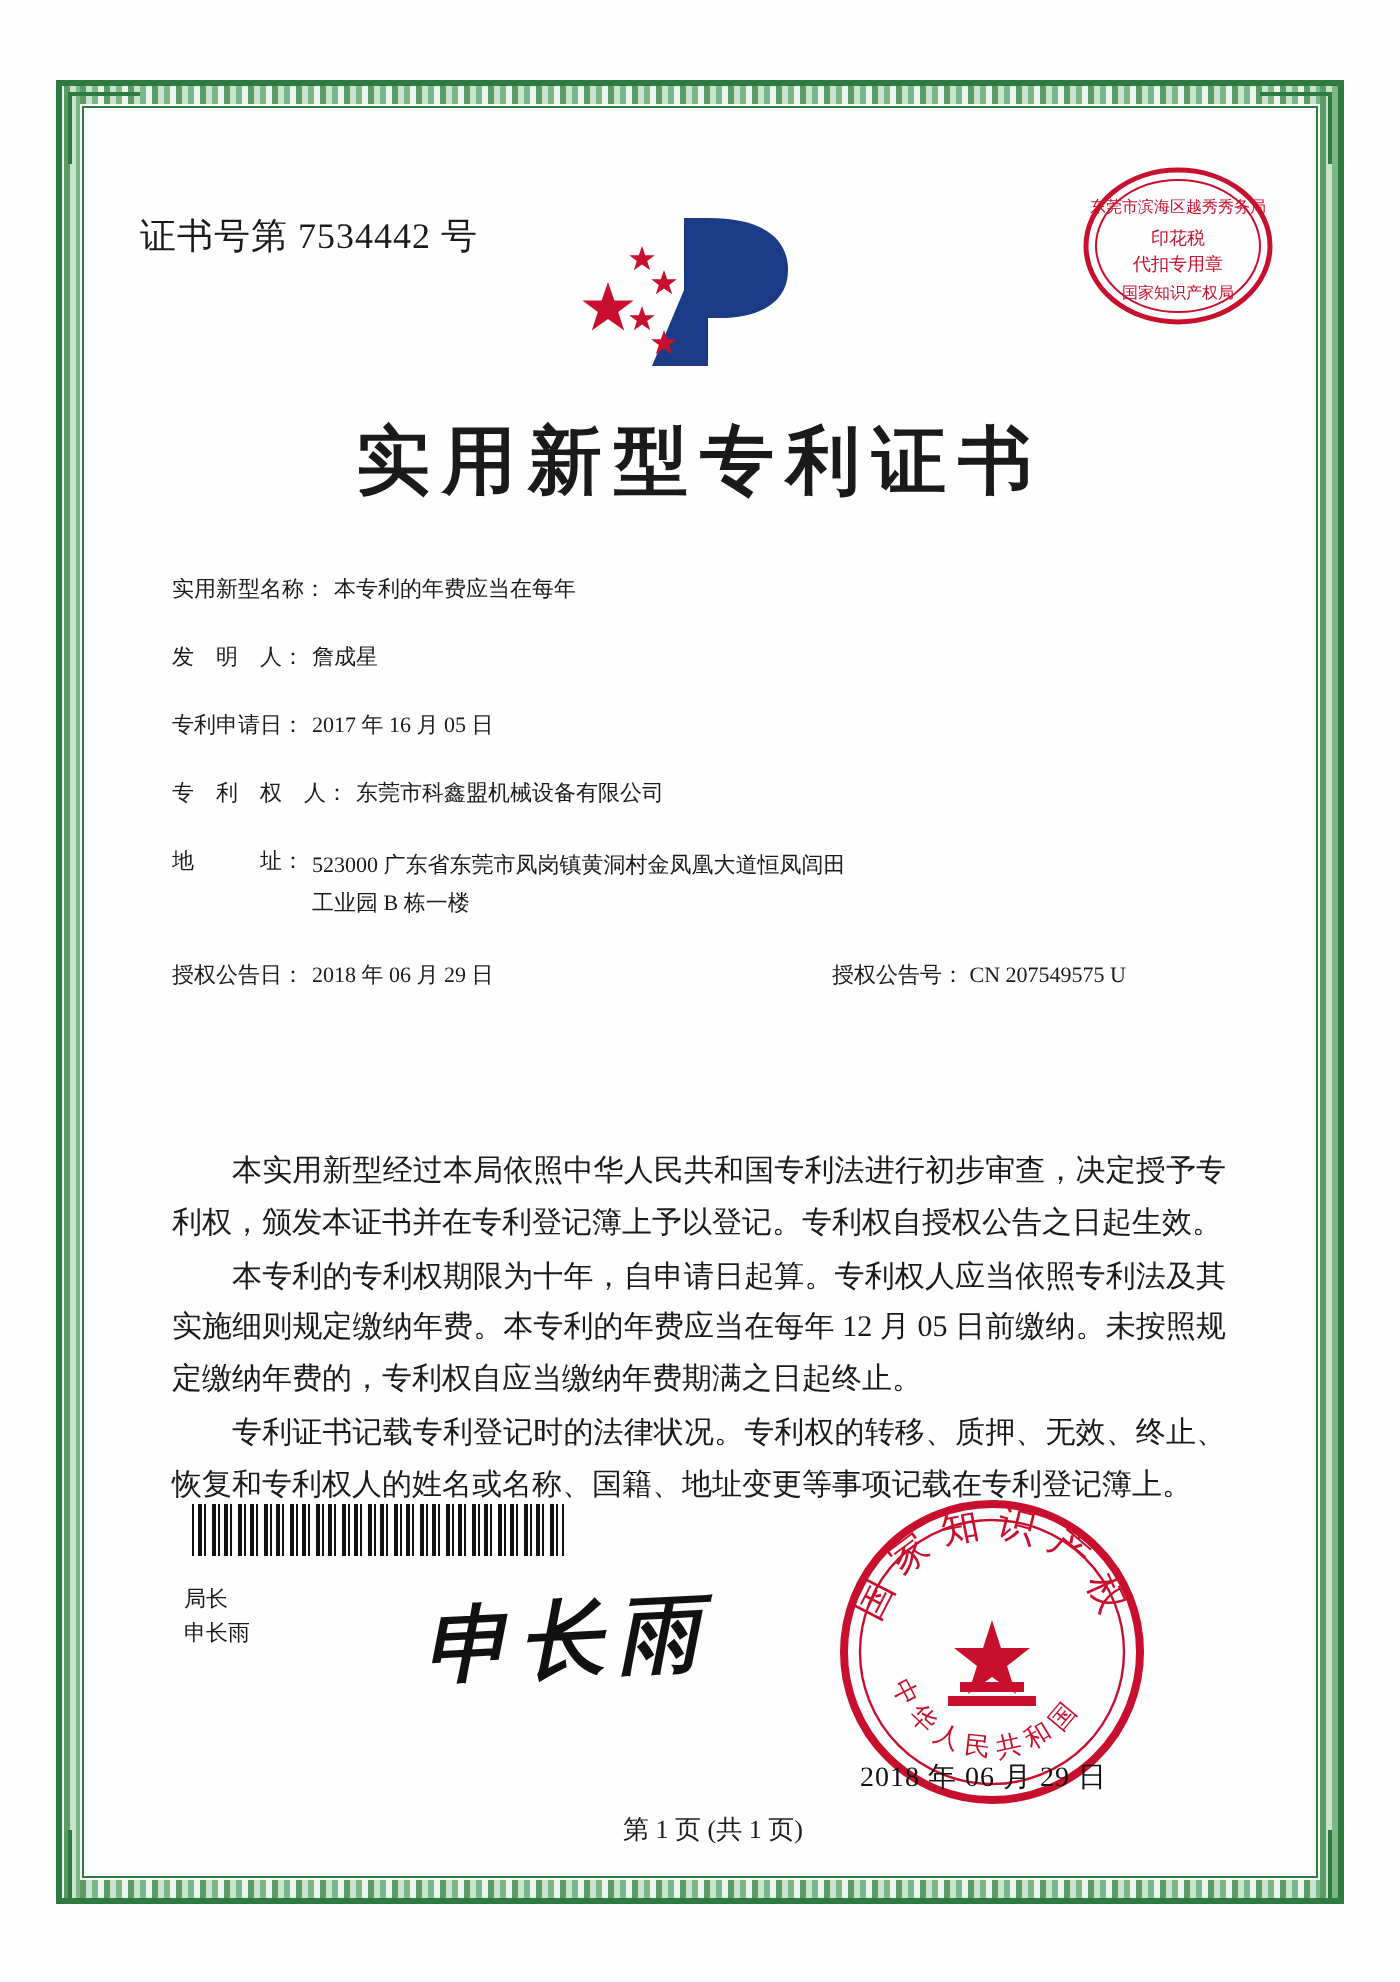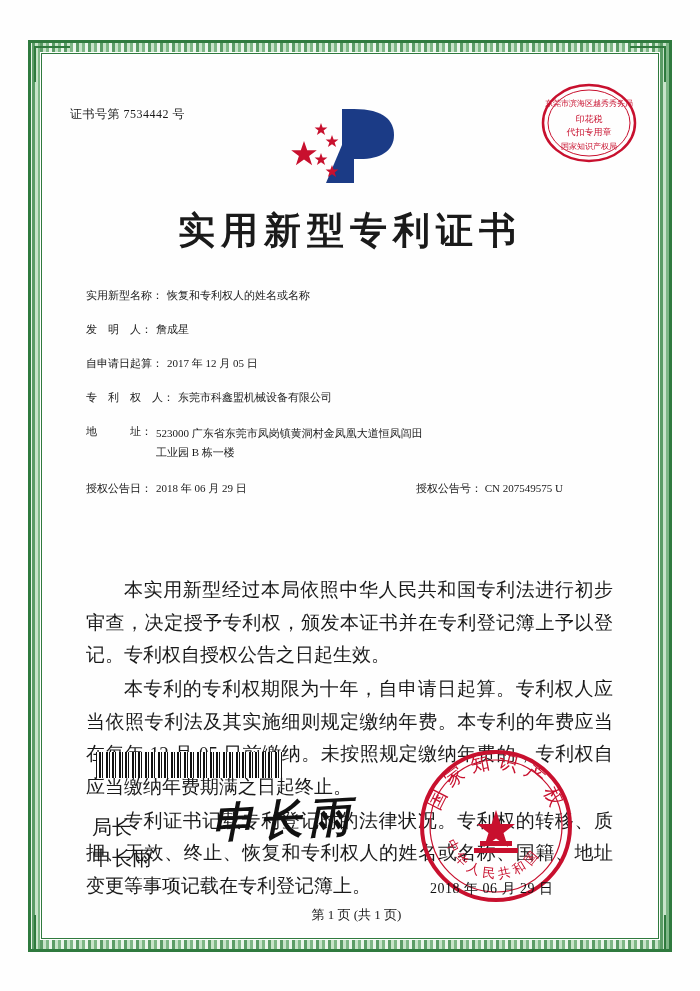--- a/index.html
+++ b/index.html
@@ -61,21 +61,21 @@
   }
   .corner.tl { left: 34px;  top: 46px;  border-top-width: 2px; border-left-width: 2px; }
   .corner.tr { right: 34px; top: 46px;  border-top-width: 2px; border-right-width: 2px; }
   .corner.bl { left: 34px;  bottom: 40px; border-bottom-width: 2px; border-left-width: 2px; }
   .corner.br { right: 34px; bottom: 40px; border-bottom-width: 2px; border-right-width: 2px; }
 
   
   .cert-number {
     position: absolute;
     left: 70px; top: 106px;
-    font-size: 12px;
+    font-size: 18px;
     letter-spacing: .5px;
   }
 
   .logo {
     position: absolute;
     left: 290px; top: 105px;
     width: 120px; height: 82px;
   }
 
   .seal-stamp {
@@ -123,21 +123,21 @@
     left: 330px;
   }
   .grant-row { position: relative; }
 
   
   .paras {
     position: absolute;
     left: 86px;
     top: 574px;
     width: 527px;
-    font-size: 19px;
+    font-size: 15px;
     line-height: 1.72;
     text-align: justify;
   }
   .paras p {
     margin: 0 0 1px 0;
     text-indent: 2em;
   }
 
   
   .barcode {
@@ -148,22 +148,22 @@
       repeating-linear-gradient(90deg,
         #111 0px, #111 1px, #fff 1px, #fff 3px,
         #111 3px, #111 5px, #fff 5px, #fff 6px,
         #111 6px, #111 7px, #fff 7px, #fff 10px,
         #111 10px, #111 12px, #fff 12px, #fff 13px);
   }
 
   
   .sign-label {
     position: absolute;
-    left: 92px; top: 812px;
-    font-size: 20px;
+    left: 92px; top: 792px;
+    font-size: 11px;
     line-height: 1.55;
   }
   .signature {
     position: absolute;
     left: 212px; top: 792px;
     font-size: 42px;
     font-family: "DejaVu Serif", serif;
     font-style: italic;
     font-weight: bold;
     letter-spacing: 6px;
@@ -237,32 +237,32 @@
       <text x="49" y="75" font-size="8" fill="#c8102e" text-anchor="middle" font-family="DejaVu Serif, serif">国家知识产权局</text>
     </svg>
   </div>
 
   <div class="title">实用新型专利证书</div>
 
   <div class="fields">
 
     <div class="frow">
       <span class="flabel">实用新型名称：</span>
-      <span class="fvalue">恢复和专利权人的姓名或名称</span>
+      <span class="fvalue">本专利的年费应当在每年</span>
     </div>
 
     <div class="frow">
       <span class="flabel">发　明　人：</span>
       <span class="fvalue">詹成星</span>
     </div>
 
 
     <div class="frow">
-      <span class="flabel">自申请日起算：</span>
-      <span class="fvalue">2017 年 12 月 05 日</span>
+      <span class="flabel">专利申请日：</span>
+      <span class="fvalue">2017 年 16 月 05 日</span>
     </div>
 
     <div class="frow">
       <span class="flabel">专　利　权　人：</span>
       <span class="fvalue">东莞市科鑫盟机械设备有限公司</span>
     </div>
 
     <div class="frow addr">
       <span class="flabel">地　　　址：</span>
       <span class="fvalue" style="white-space:pre-line;">523000  广东省东莞市凤岗镇黄洞村金凤凰大道恒凤闾田

